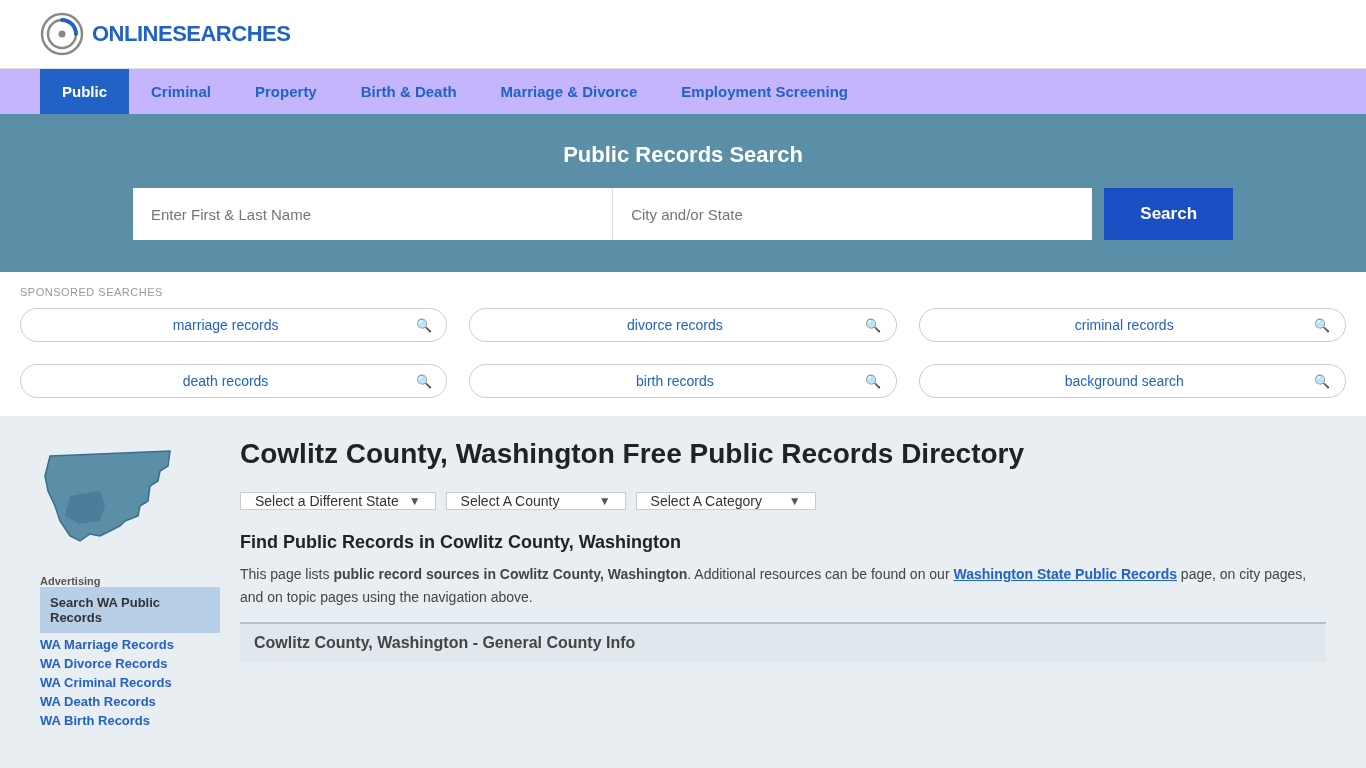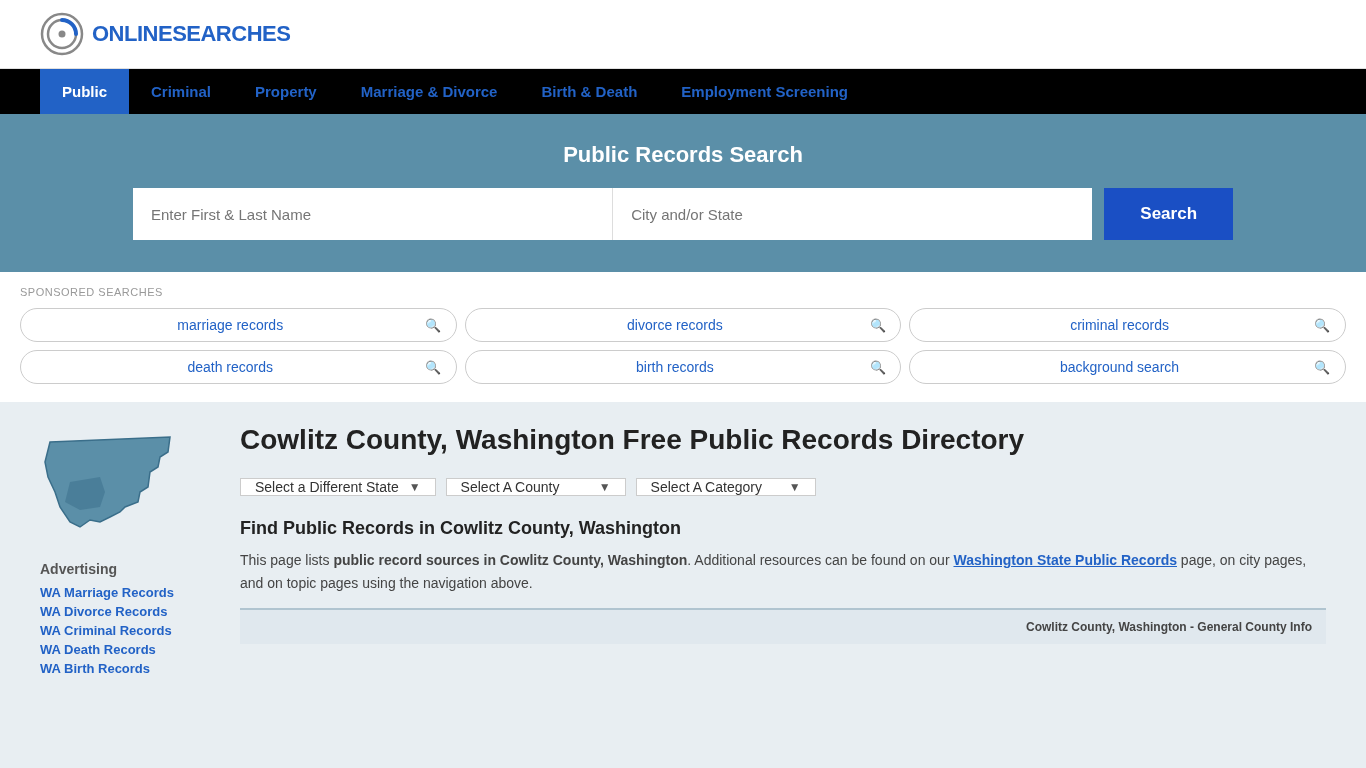--- a/index.html
+++ b/index.html
@@ -29,21 +29,21 @@
       font-size: 22px;
       font-weight: 700;
       color: #333;
       letter-spacing: -0.5px;
     }
     .logo-text span {
       color: #2262c6;
     }
     
     .nav {
-      background: #000000;
+      background: #c4b5fd;
       border-top: 1px solid #e0e0e0;
       text-align: center;
     }
     .nav ul {
       list-style: none;
       display: flex;
       padding: 0 40px;
     }
     .nav ul li a {
       display: block;
@@ -104,21 +104,21 @@
     .sponsored-label {
       font-size: 11px;
       color: #999;
       text-transform: uppercase;
       letter-spacing: 0.5px;
       margin-bottom: 10px;
     }
     .sponsored-grid {
       display: grid;
       grid-template-columns: repeat(3, 1fr);
-      gap: 8px;
+      gap: 22px;
     }
     .sponsored-item {
       display: flex;
       align-items: center;
       justify-content: space-between;
       border: 1px solid #ccc;
       border-radius: 20px;
       padding: 8px 14px;
       cursor: pointer;
     }
@@ -143,24 +143,23 @@
     
     .sidebar {
       width: 180px;
       flex-shrink: 0;
     }
     .wa-map {
       width: 140px;
       margin-bottom: 16px;
     }
     .sidebar-ad-label {
-      font-size: 14px;
+      font-size: 11px;
       font-weight: 700;
       color: #555;
-      margin-bottom: 6px;
     }
     .sidebar-ad-item {
       display: block;
       padding: 8px 10px;
       font-size: 13px;
       text-decoration: none;
       color: #333;
       background: #b8cfe8;
       margin-bottom: 2px;
       font-weight: 600;
@@ -213,25 +212,24 @@
       font-size: 14px;
       color: #444;
       line-height: 1.6;
       margin-bottom: 14px;
     }
     .description-text strong { font-weight: 700; }
     .description-text a { color: #2262c6; font-weight: bold; }
     .county-info-bar {
       background: #e0e8ee;
       padding: 10px 14px;
-      font-size: 12px;
+      font-size: 16px;
       font-weight: 700;
       color: #444;
       border-top: 2px solid #b0c4d0;
-      text-align: right;
     }
   </style>
 </head>
 <body>
 
 <div class="header">
   <div class="logo-wrap">
     <svg class="logo-icon" viewBox="0 0 44 44" xmlns="http://www.w3.org/2000/svg">
       <circle cx="22" cy="22" r="20" fill="none" stroke="#888" stroke-width="2.5"></circle>
       <circle cx="22" cy="22" r="14" fill="none" stroke="#888" stroke-width="2.5"></circle>
@@ -249,24 +247,24 @@
     <li>
         <a href="#" class="active">Public</a>
       </li>
     <li>
         <a href="#">Criminal</a>
       </li>
     <li>
         <a href="#">Property</a>
       </li>
     <li>
+        <a href="#">Birth &amp; Death</a>
+      </li>
+    <li>
         <a href="#">Marriage &amp; Divorce</a>
-      </li>
-    <li>
-        <a href="#">Birth &amp; Death</a>
       </li>
     <li>
         <a href="#">Employment Screening</a>
       </li>
   </ul>
 </nav>
 
 <div class="hero">
   <h1>Public Records Search</h1>
   <div class="search-bar">
@@ -310,20 +308,21 @@
 
   <div class="sidebar">
     
     <svg class="wa-map" viewBox="0 0 140 120" xmlns="http://www.w3.org/2000/svg">
       <path d="M10,20 L130,15 L128,30 L120,35 L118,45 L110,50 L108,65 L100,70 L98,80 L85,85 L80,90 L70,95 L60,100 L50,98 L40,105 L30,100 L20,85 L15,70 L8,55 L5,40 Z" fill="#5b8fa8" stroke="#3a6e8a" stroke-width="1.5"></path>
 
       <path d="M30,60 L60,55 L65,70 L60,85 L40,88 L25,80 Z" fill="#3a6e8a" opacity="0.5"></path>
     </svg>
 
     <div class="sidebar-ad-label">Advertising</div>
+    <a href="#" class="sidebar-ad-item">Search WA Public Records</a>
     <a href="#" class="sidebar-link">WA Marriage Records</a>
     <a href="#" class="sidebar-link">WA Divorce Records</a>
     <a href="#" class="sidebar-link">WA Criminal Records</a>
     <a href="#" class="sidebar-link">WA Death Records</a>
     <a href="#" class="sidebar-link">WA Birth Records</a>
   </div>
 
   <div class="content">
     <h1 class="page-title">Cowlitz County, Washington Free Public Records Directory</h1>
 

